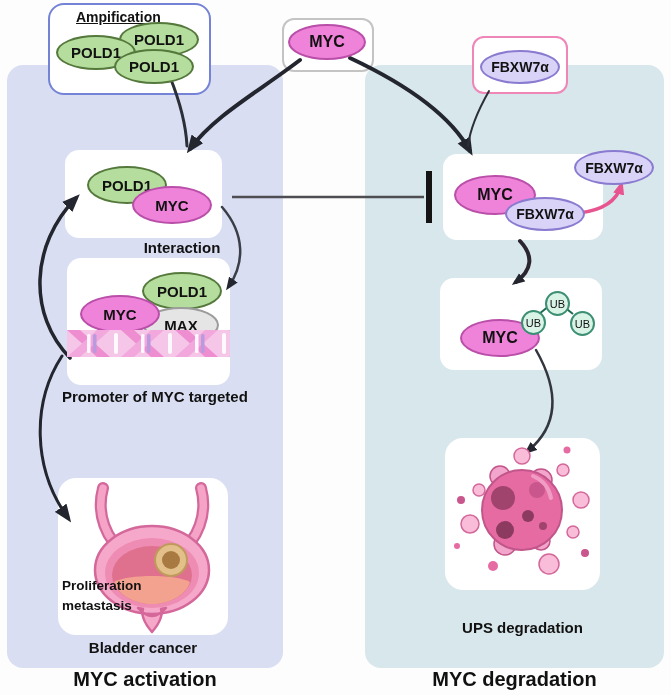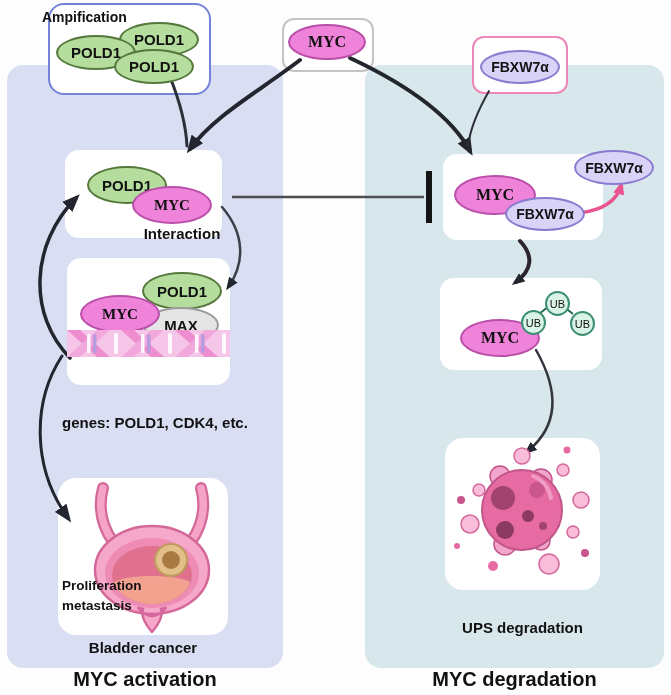--- a/index.html
+++ b/index.html
@@ -14,21 +14,21 @@
   html,body{margin:0;padding:0;background:#ffffff;}
   .canvas{position:relative;width:671px;height:695px;background:#fdfdfd;overflow:hidden;
           font-family:"Liberation Sans", sans-serif;}
   .panel{position:absolute;border-radius:16px;}
   .panel-left{left:7px;top:65px;width:276px;height:603px;background:var(--panel-left);}
   .panel-right{left:365px;top:65px;width:299px;height:603px;background:var(--panel-right);}
   .wbox{position:absolute;background:#ffffff;border-radius:14px;z-index:2;}
   .oval{position:absolute;display:flex;align-items:center;justify-content:center;
         border-radius:50%;font-weight:bold;font-size:15px;color:#111;z-index:4;line-height:1;}
   .oval.green{background:var(--green);border:2px solid var(--green-br);}
-  .oval.pink{background:var(--pink);border:2px solid var(--pink-br);font-family:Liberation Serif, serif;}
+  .oval.pink{background:var(--pink);border:2px solid var(--pink-br);}
   .oval.purple{background:var(--purple);border:2px solid var(--purple-br);font-size:14px;text-align:right;}
   .oval.grayv{background:var(--gray);border:2px solid var(--gray-br);}
   .ubc{position:absolute;width:21px;height:21px;border-radius:50%;background:var(--mint);
        border:2px solid var(--mint-br);display:flex;align-items:center;justify-content:center;
        font-weight:normal;font-size:11px;color:#111;z-index:4;}
   .lbl{position:absolute;font-weight:bold;color:#111;z-index:4;}
   .title{position:absolute;font-weight:bold;font-size:20px;color:#111;z-index:4;text-align:center;}
   svg.arrows{position:absolute;left:0;top:0;z-index:3;pointer-events:none;}
   svg.art{position:absolute;z-index:4;}
 </style>
@@ -81,51 +81,51 @@
 
     <path d="M520,241 C534,256 532,270 516,282" fill="none" stroke="#2b2530" stroke-width="4" stroke-linecap="round" marker-end="url(#headM)"></path>
 
     <path d="M579,213 C604,210 617,200 621,186" fill="none" stroke="#e75490" stroke-width="3.5" stroke-linecap="round" marker-end="url(#headP)"></path>
 
     <path d="M536,350 C560,392 558,426 528,451" fill="none" stroke="#33363e" stroke-width="2.5" stroke-linecap="round" marker-end="url(#headM)"></path>
 
     <path d="M539,314 L549,306 M563,306 L573,314" stroke="#1d6b52" stroke-width="2"></path>
   </svg>
 
-  <div class="lbl" style="left:42px;top:9px;font-size:14px;">Ampification</div>
+  <div class="lbl" style="left:76px;top:9px;font-size:14px;text-decoration:underline;">Ampification</div>
   <div class="oval green" style="left:119px;top:22px;width:76px;height:31px;">POLD1</div>
   <div class="oval green" style="left:56px;top:35px;width:76px;height:31px;">POLD1</div>
   <div class="oval green" style="left:114px;top:49px;width:76px;height:31px;">POLD1</div>
 
   <div class="oval pink" style="left:288px;top:24px;width:74px;height:32px;font-size:16px;">MYC</div>
   <div class="oval purple" style="left:480px;top:50px;width:76px;height:30px;">FBXW7α</div>
 
   <div class="oval green" style="left:87px;top:166px;width:76px;height:34px;">POLD1</div>
   <div class="oval pink" style="left:132px;top:186px;width:76px;height:34px;">MYC</div>
-  <div class="lbl" style="left:122px;top:225px;width:120px;text-align:center;font-size:15px;">Interaction</div>
+  <div class="lbl" style="left:122px;top:239px;width:120px;text-align:center;font-size:15px;">Interaction</div>
 
   <div class="oval green" style="left:142px;top:272px;width:76px;height:34px;">POLD1</div>
   <div class="oval grayv" style="left:143px;top:307px;width:72px;height:32px;">MAX</div>
   <div class="oval pink" style="left:80px;top:295px;width:76px;height:34px;">MYC</div>
 
   <svg class="art" style="left:67px;top:330px;" width="163" height="27" viewBox="0 0 163 27">
     <defs>
       <pattern id="dna" width="54" height="27" patternUnits="userSpaceOnUse">
         <rect width="54" height="27" fill="#f6c6e8"></rect>
         <path d="M0,0 L13,0 L43,27 L30,27 Z" fill="#ee8ed1"></path>
         <path d="M30,0 L43,0 L13,27 L0,27 Z" fill="#f2a8dd"></path>
         <rect x="20" y="4" width="3.5" height="19" rx="1.5" fill="#ffffff" opacity="0.9"></rect>
         <rect x="26" y="4" width="3.5" height="19" rx="1.5" fill="#b89ade"></rect>
         <rect x="47" y="3" width="4" height="21" rx="2" fill="#ffffff" opacity="0.9"></rect>
       </pattern>
     </defs>
     <rect width="163" height="27" fill="url(#dna)"></rect>
   </svg>
 
-  <div class="lbl" style="left:62px;top:414px;font-size:15px;">genes: POLD1, CDK4, etc.</div>
+  <div class="lbl" style="left:62px;top:388px;font-size:15px;">Promoter of MYC targeted</div>
 
   <svg class="art" style="left:58px;top:478px;" width="170" height="157" viewBox="0 0 170 157">
     <path d="M45,10 C38,36 48,62 68,76" fill="none" stroke="#d4689a" stroke-width="12" stroke-linecap="round"></path>
     <path d="M45,10 C38,36 48,62 68,76" fill="none" stroke="#f5a3c7" stroke-width="7.5" stroke-linecap="round"></path>
     <path d="M143,10 C150,36 140,62 120,76" fill="none" stroke="#d4689a" stroke-width="12" stroke-linecap="round"></path>
     <path d="M143,10 C150,36 140,62 120,76" fill="none" stroke="#f5a3c7" stroke-width="7.5" stroke-linecap="round"></path>
     <ellipse cx="94" cy="92" rx="57" ry="44" fill="#f6a8ca" stroke="#d4689a" stroke-width="2.5"></ellipse>
     <ellipse cx="94" cy="95" rx="47" ry="35" fill="#ee8cb4"></ellipse>
     <ellipse cx="94" cy="97" rx="40" ry="29" fill="#df718f"></ellipse>
     <path d="M56,104 C70,96 118,96 132,104 C128,118 110,126 94,126 C78,126 60,118 56,104 Z" fill="#f2a28f"></path>

